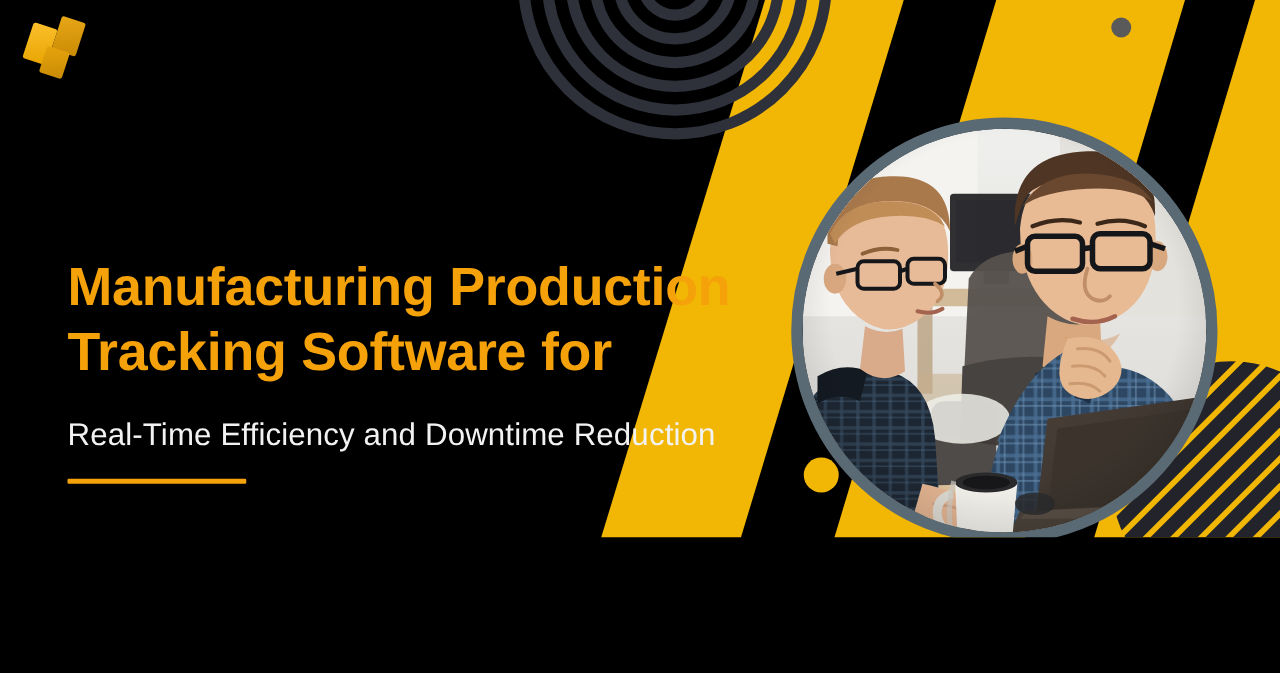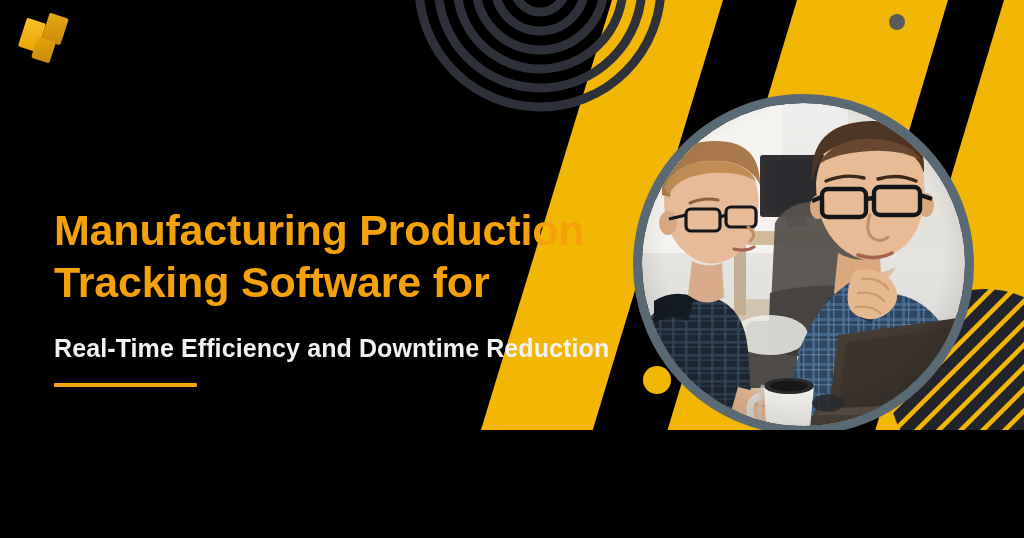--- a/index.html
+++ b/index.html
@@ -48,21 +48,21 @@
     font-size:43px;
     line-height:1.21;
     font-weight:700;
     letter-spacing:-0.2px;
     white-space:pre-line;
   }
   .subhead{
     margin:26px 0 0 0;
     color:#f2f2f2;
     font-size:25px;
-    font-weight:700;
+    font-weight:400;
     letter-spacing:0.1px;
   }
   .rule{
     margin-top:20px;
     width:143px;height:4px;
     background:#F5A20A;
     border-radius:1px;
   }
 
   

